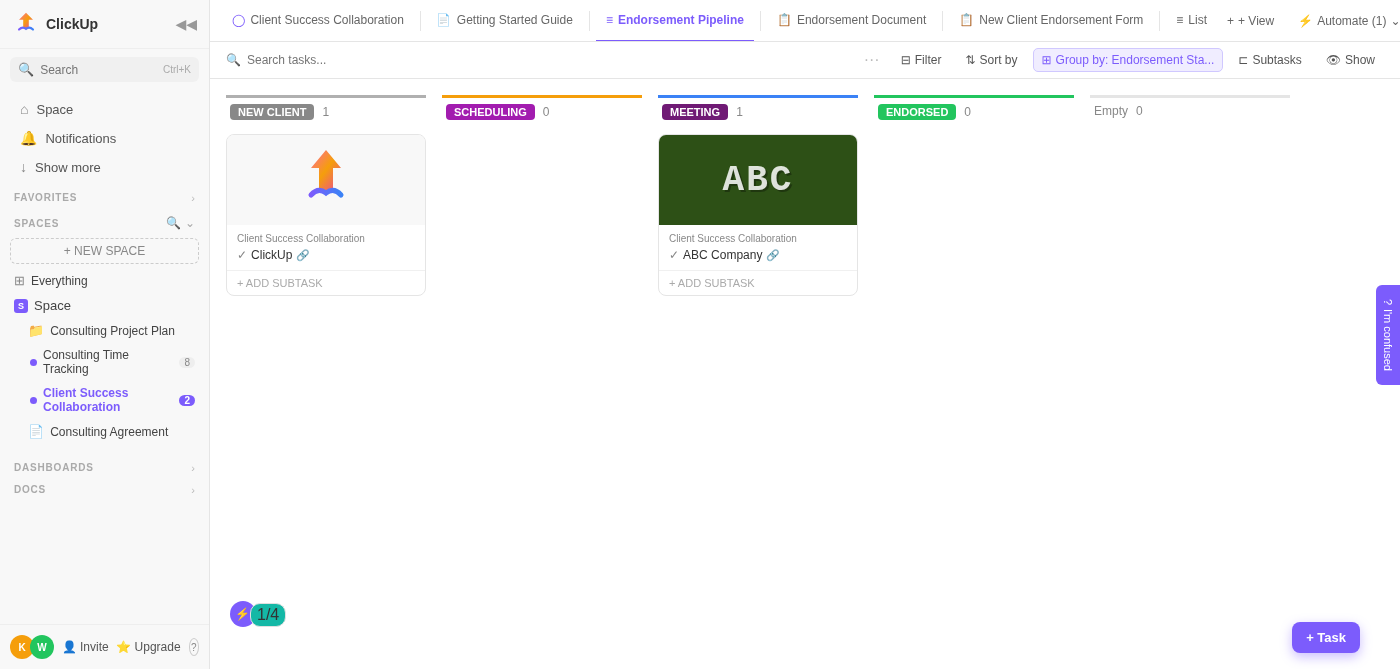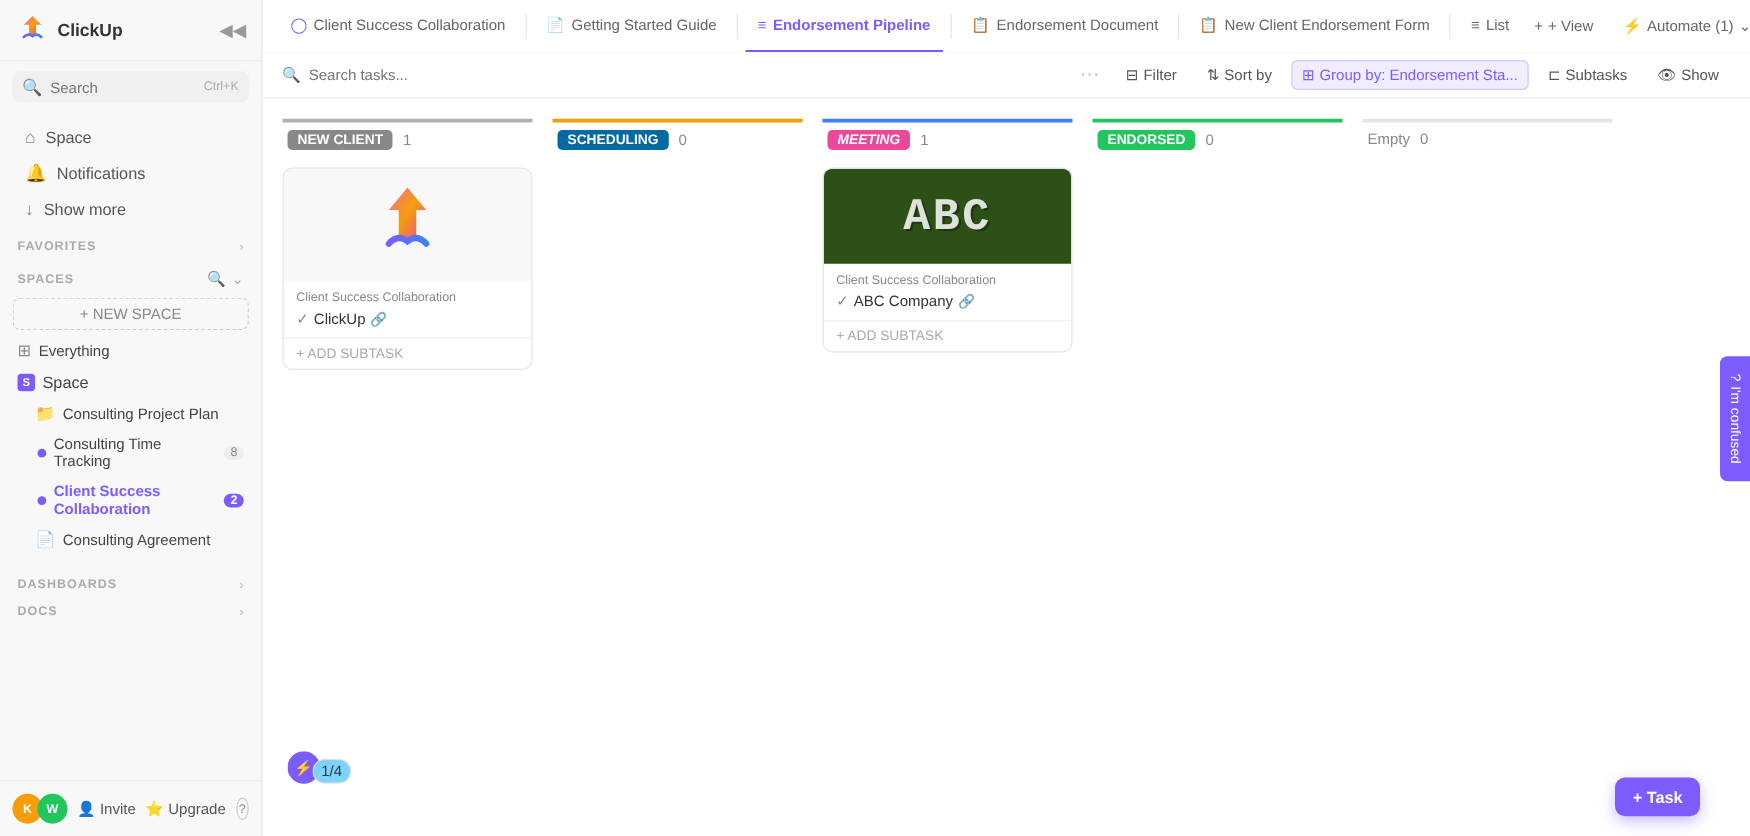--- a/index.html
+++ b/index.html
@@ -157,60 +157,60 @@
     .card-title { font-size: 12px; color: #333; font-weight: 500; display: flex; align-items: center; gap: 4px; }
     .card-check { color: #888; font-size: 12px; }
     .card-link-icon { color: #aaa; font-size: 11px; }
     .add-subtask {
       padding: 6px 10px; font-size: 11px; color: #aaa; cursor: pointer;
       border-top: 1px solid #f0f0f0; display: flex; align-items: center; gap: 4px;
     }
 
     
     .abc-bg {
-      width: 100%; height: 76px; background: #2d5016;
+      width: 100%; height: 90px; background: #2d5016;
       display: flex; align-items: center; justify-content: center;
     }
     .abc-text {
       font-family: 'Courier New', serif; font-size: 36px; font-weight: 900;
       color: rgba(255,255,255,0.85); letter-spacing: 2px;
       text-shadow: 2px 2px 0 rgba(0,0,0,0.3);
     }
 
     
     .cu-logo-svg { width: 28px; height: 28px; }
 
     
     .col-new-client { border-top-color: #b0b0b0; }
     .col-scheduling { border-top-color: #f59e0b; }
     .col-meeting { border-top-color: #3b82f6; }
     .col-endorsed { border-top-color: #22c55e; }
     .col-empty { border-top-color: #e5e5e5; }
 
     .badge-new-client { background: #888; }
-    .badge-scheduling { background: #0369a1; }
-    .badge-meeting { background: #ec4899; font-style: italic; }
+    .badge-scheduling { background: #a21caf; }
+    .badge-meeting { background: #701a75; }
     .badge-endorsed { background: #22c55e; }
 
     
     .task-fab {
       position: fixed; right: 40px; bottom: 16px; background: #7c5cfc; color: #fff;
       border-radius: 8px; padding: 8px 14px; font-size: 13px; font-weight: 600;
       cursor: pointer; display: flex; align-items: center; gap: 6px; box-shadow: 0 4px 12px rgba(124,92,252,0.4);
     }
 
     
     .bolt-badge {
       position: fixed; left: 230px; bottom: 42px; background: #7c5cfc; color: #fff;
       border-radius: 50%; width: 26px; height: 26px; display: flex; align-items: center; justify-content: center;
       font-size: 12px; cursor: pointer;
     }
     .bolt-count {
-      position: fixed; left: 250px; bottom: 42px; background: #7dd3fc; border: 1px solid #e0e0e0;
-      border-radius: 10px; padding: 2px 6px; font-size: 12px; color: #333;
+      position: fixed; left: 250px; bottom: 42px; background: #14b8a6; border: 1px solid #e0e0e0;
+      border-radius: 10px; padding: 2px 6px; font-size: 16px; color: #333;
     }
 
     
     .confused-vertical {
       position: fixed; right: 0; top: 50%; transform: translateY(-50%);
       background: #7c5cfc; color: #fff; writing-mode: vertical-lr;
       text-orientation: mixed; padding: 14px 6px; font-size: 11px; border-radius: 6px 0 0 6px;
       cursor: pointer; display: flex; align-items: center; gap: 4px;
     }
   </style>

